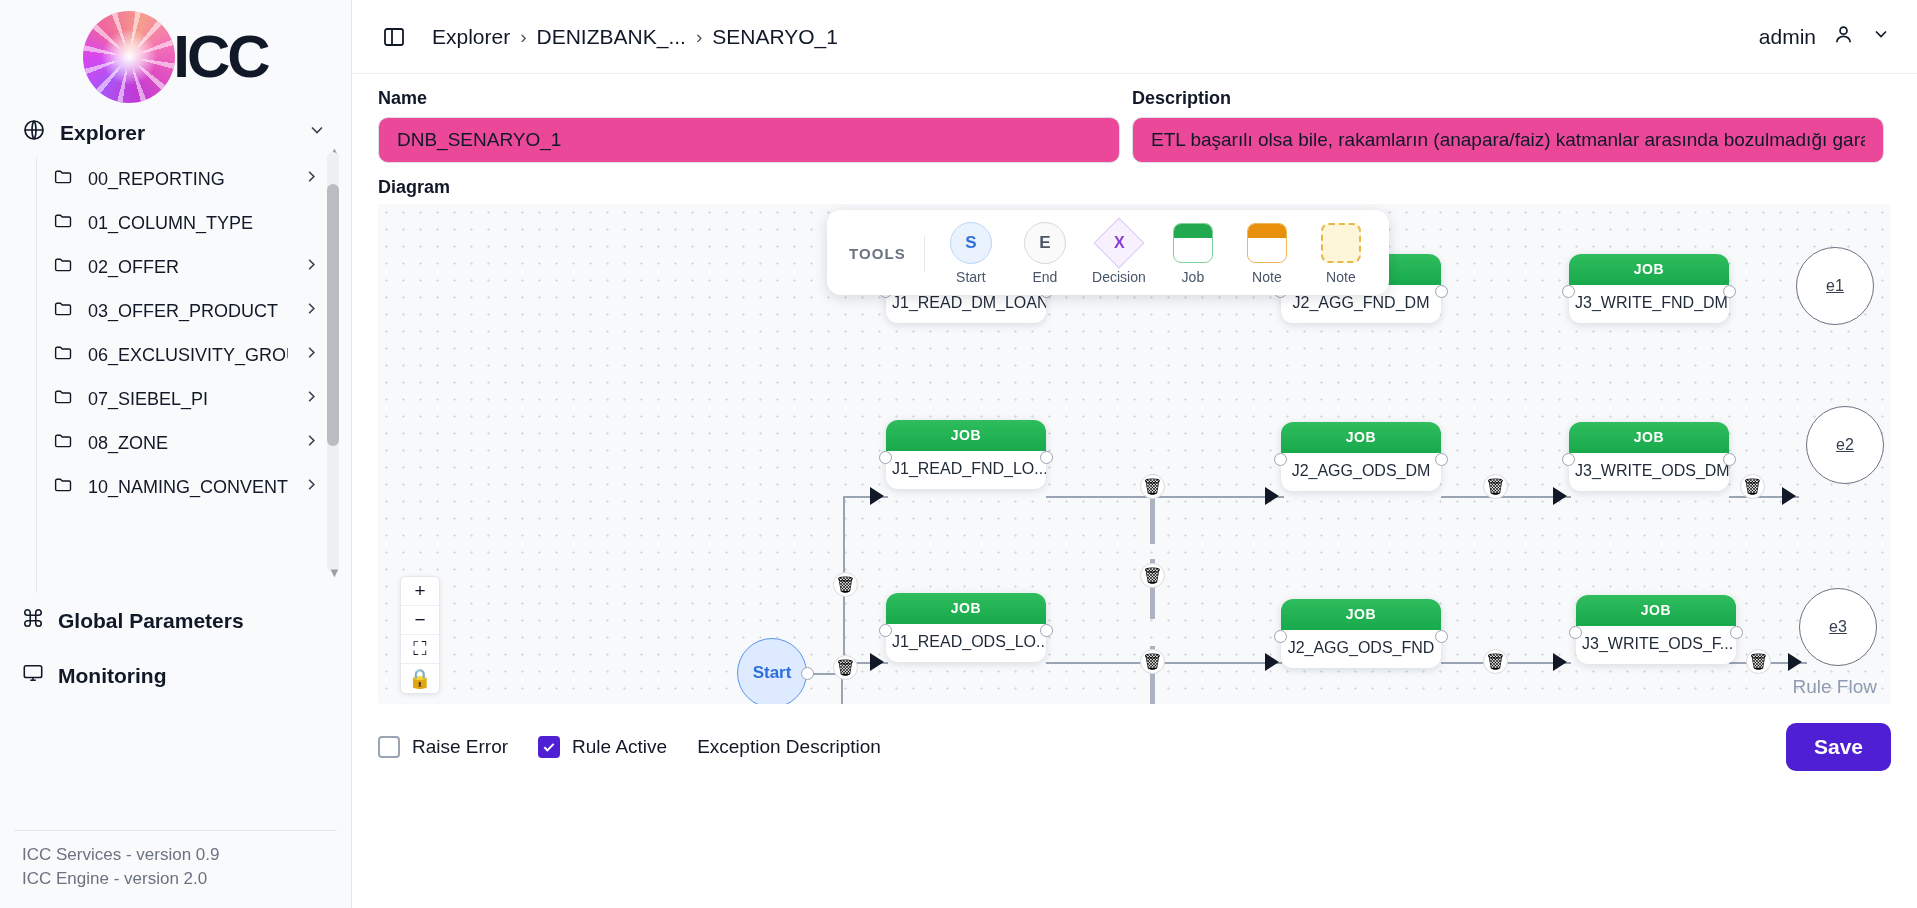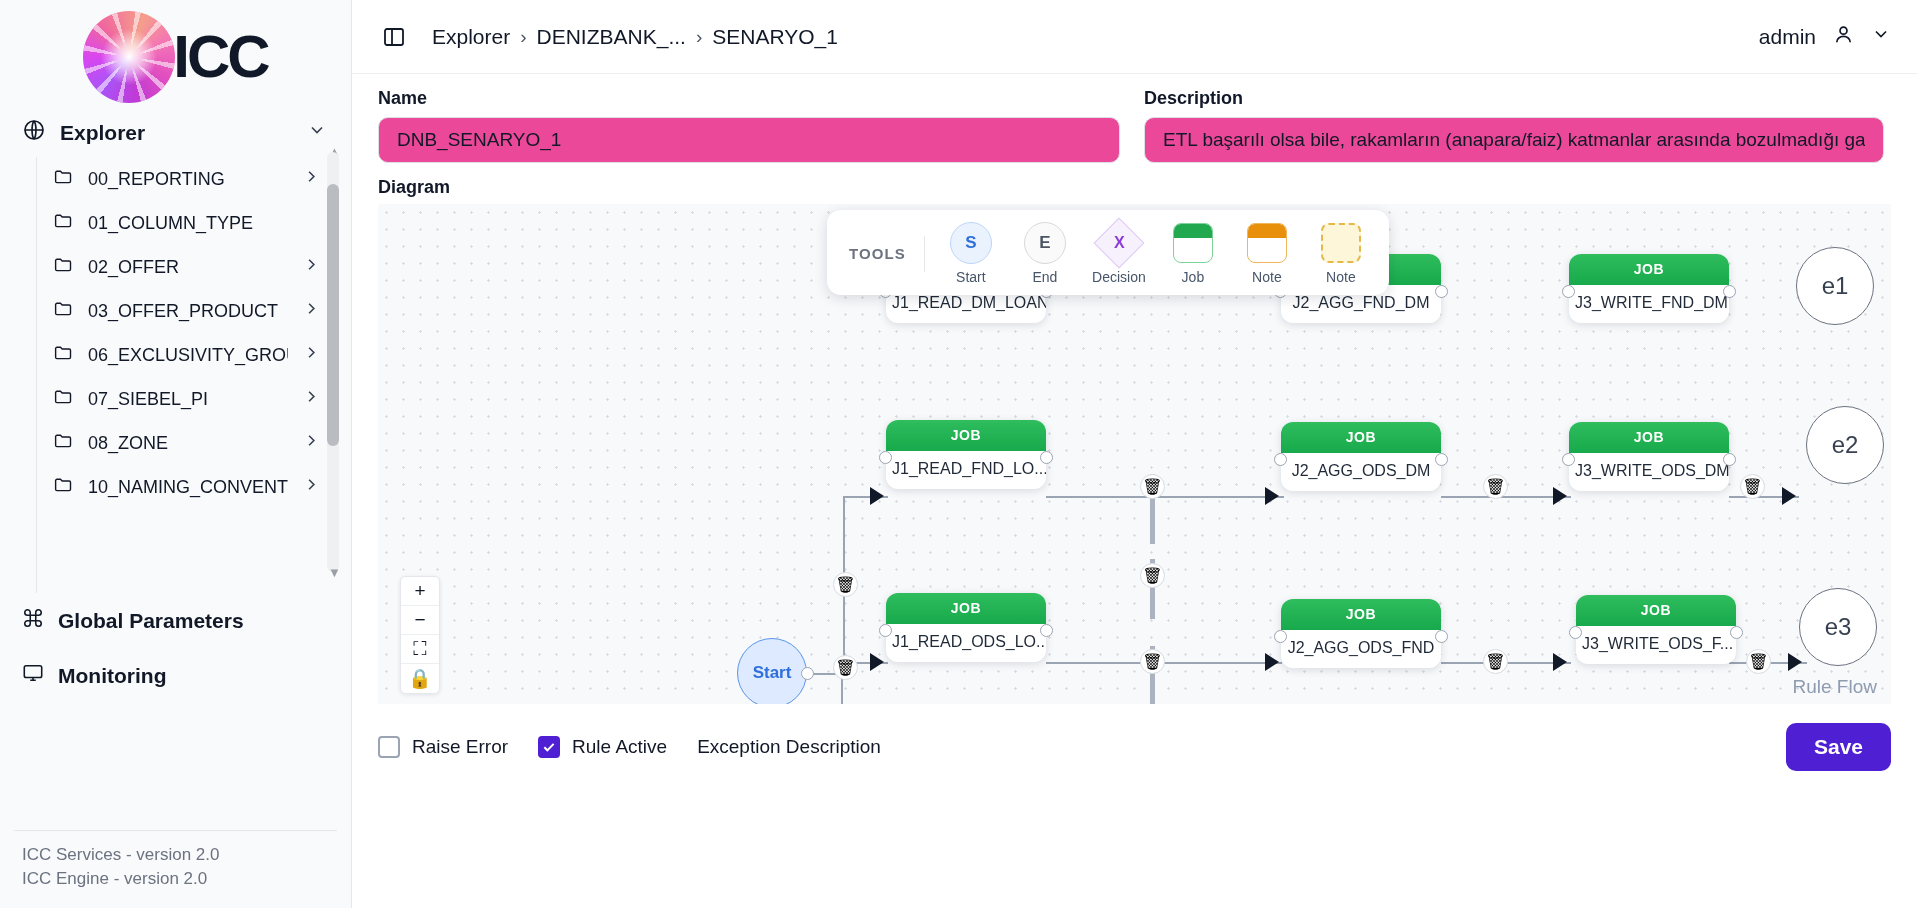--- a/index.html
+++ b/index.html
@@ -111,21 +111,21 @@
     padding: 0 26px 0 26px;
     border-bottom: 1px solid #edeef0;
     gap: 22px;
   }
   .panel-toggle { width:32px; height:32px; display:flex; align-items:center; justify-content:center; cursor:pointer; }
   .crumbs { display:flex; align-items:center; gap:10px; font-size:21px; color:#111827; }
   .crumbs .sep { color:#4b5563; font-size:19px; }
   .crumb { cursor:pointer; }
   .topbar-right { margin-left:auto; display:flex; align-items:center; gap:16px; font-size:21px; color:#111827; cursor:pointer;}
 
-  .form-row { display:flex; padding: 14px 33px 0 26px; gap: 24px; }
+  .form-row { display:flex; padding: 14px 33px 0 26px; gap: 12px; }
   .field { display:flex; flex-direction:column; }
   .field.name { width: 742px; }
   .field.desc { flex:1; }
   .field-label { font-size:18px; font-weight:700; color:#111827; margin-bottom:8px;}
   .field-input {
     height: 46px; border:1px solid #dcdfe3; border-radius: 10px;
     background:#ec4899; font-size:19px; color:#111827;
     padding: 0 18px; width: 100%;
     font-family: "Liberation Sans", sans-serif;
     outline: none;
@@ -179,21 +179,21 @@
     padding: 7px 0 8px;
   }
   .job-node .body { font-size:16px; color:#1f2937; padding: 9px 6px 11px; white-space:nowrap; overflow:hidden;}
   .port { position:absolute; width:13px;height:13px;border-radius:50%;background:#fff;border:1.6px solid #9aa4b2; top: 31px; z-index:5;}
   .port.l { left:-7px; } .port.r { right:-7px; }
 
   .circ-node {
     width: 78px; height: 78px; border-radius: 50%;
     border: 1.8px solid #6b7280; background:#fff;
     display:flex;align-items:center;justify-content:center;
-    font-size:24px; color:#374151; cursor:pointer;
+    font-size:16px; color:#374151; cursor:pointer;text-decoration:underline;
   }
   .start-node {
     width: 70px; height: 70px; border-radius:50%;
     background:#ddeaff; border:1.8px solid #5b95e8;
     display:flex;align-items:center;justify-content:center;
     font-size:17px;font-weight:600;color:#2f6fdc; cursor:pointer;
   }
   .edge { position:absolute; background:#9aa4b2; z-index:1; }
   .edge.h { height: 2px; }
   .edge.v { width: 2px; }
@@ -361,21 +361,21 @@
       <span>
         <svg width="22" height="22" viewBox="0 0 24 24" fill="none" stroke="#111827" stroke-width="1.7">
           <rect x="2.5" y="4" width="19" height="13" rx="2"></rect>
             <path d="M9 20h6M12 17v3"></path>
         </svg>
       </span>
       <span>Monitoring</span>
     </div>
 
     <div class="sidebar-footer">
-      <div>ICC Services - version 2.0</div>
+      <div>ICC Services - version 0.9</div>
       <div>ICC Engine - version 2.0</div>
     </div>
   </aside>
 
   <section class="main">
 
     <header class="topbar">
       <div class="panel-toggle">
         <svg width="24" height="24" viewBox="0 0 24 24" fill="none" stroke="#111827" stroke-width="1.8">
           <rect x="3" y="4" width="18" height="16" rx="2"></rect>

